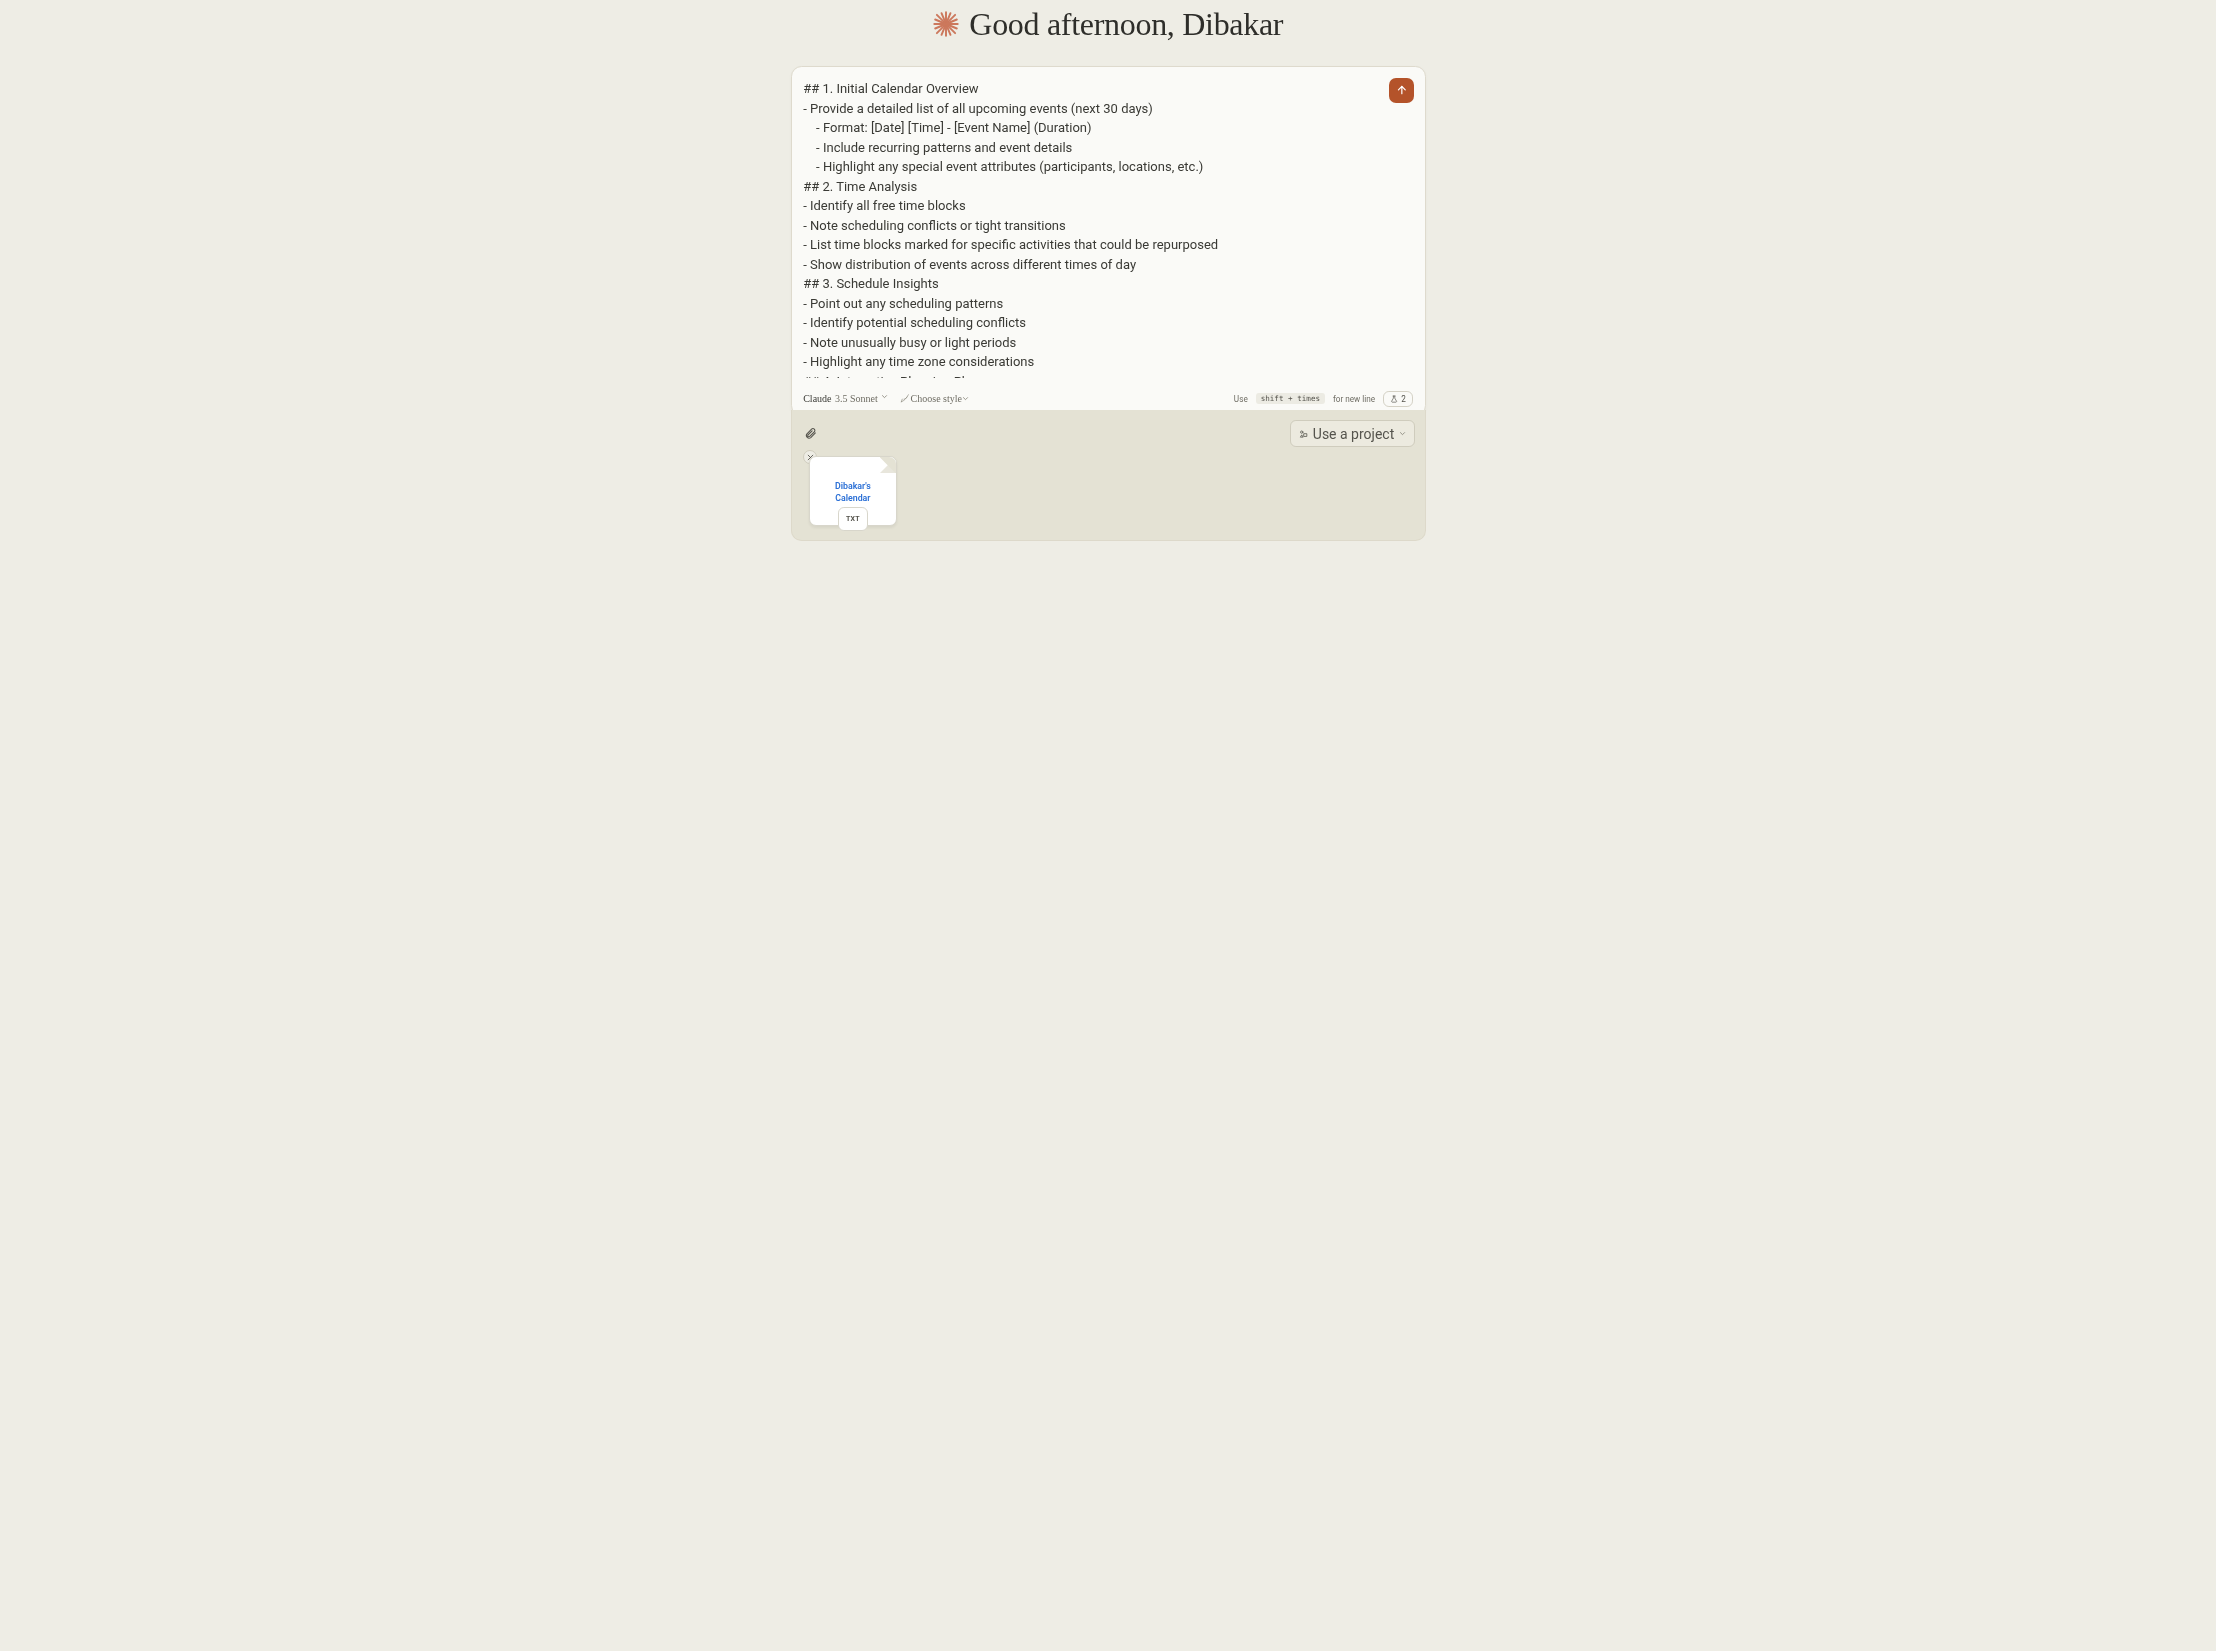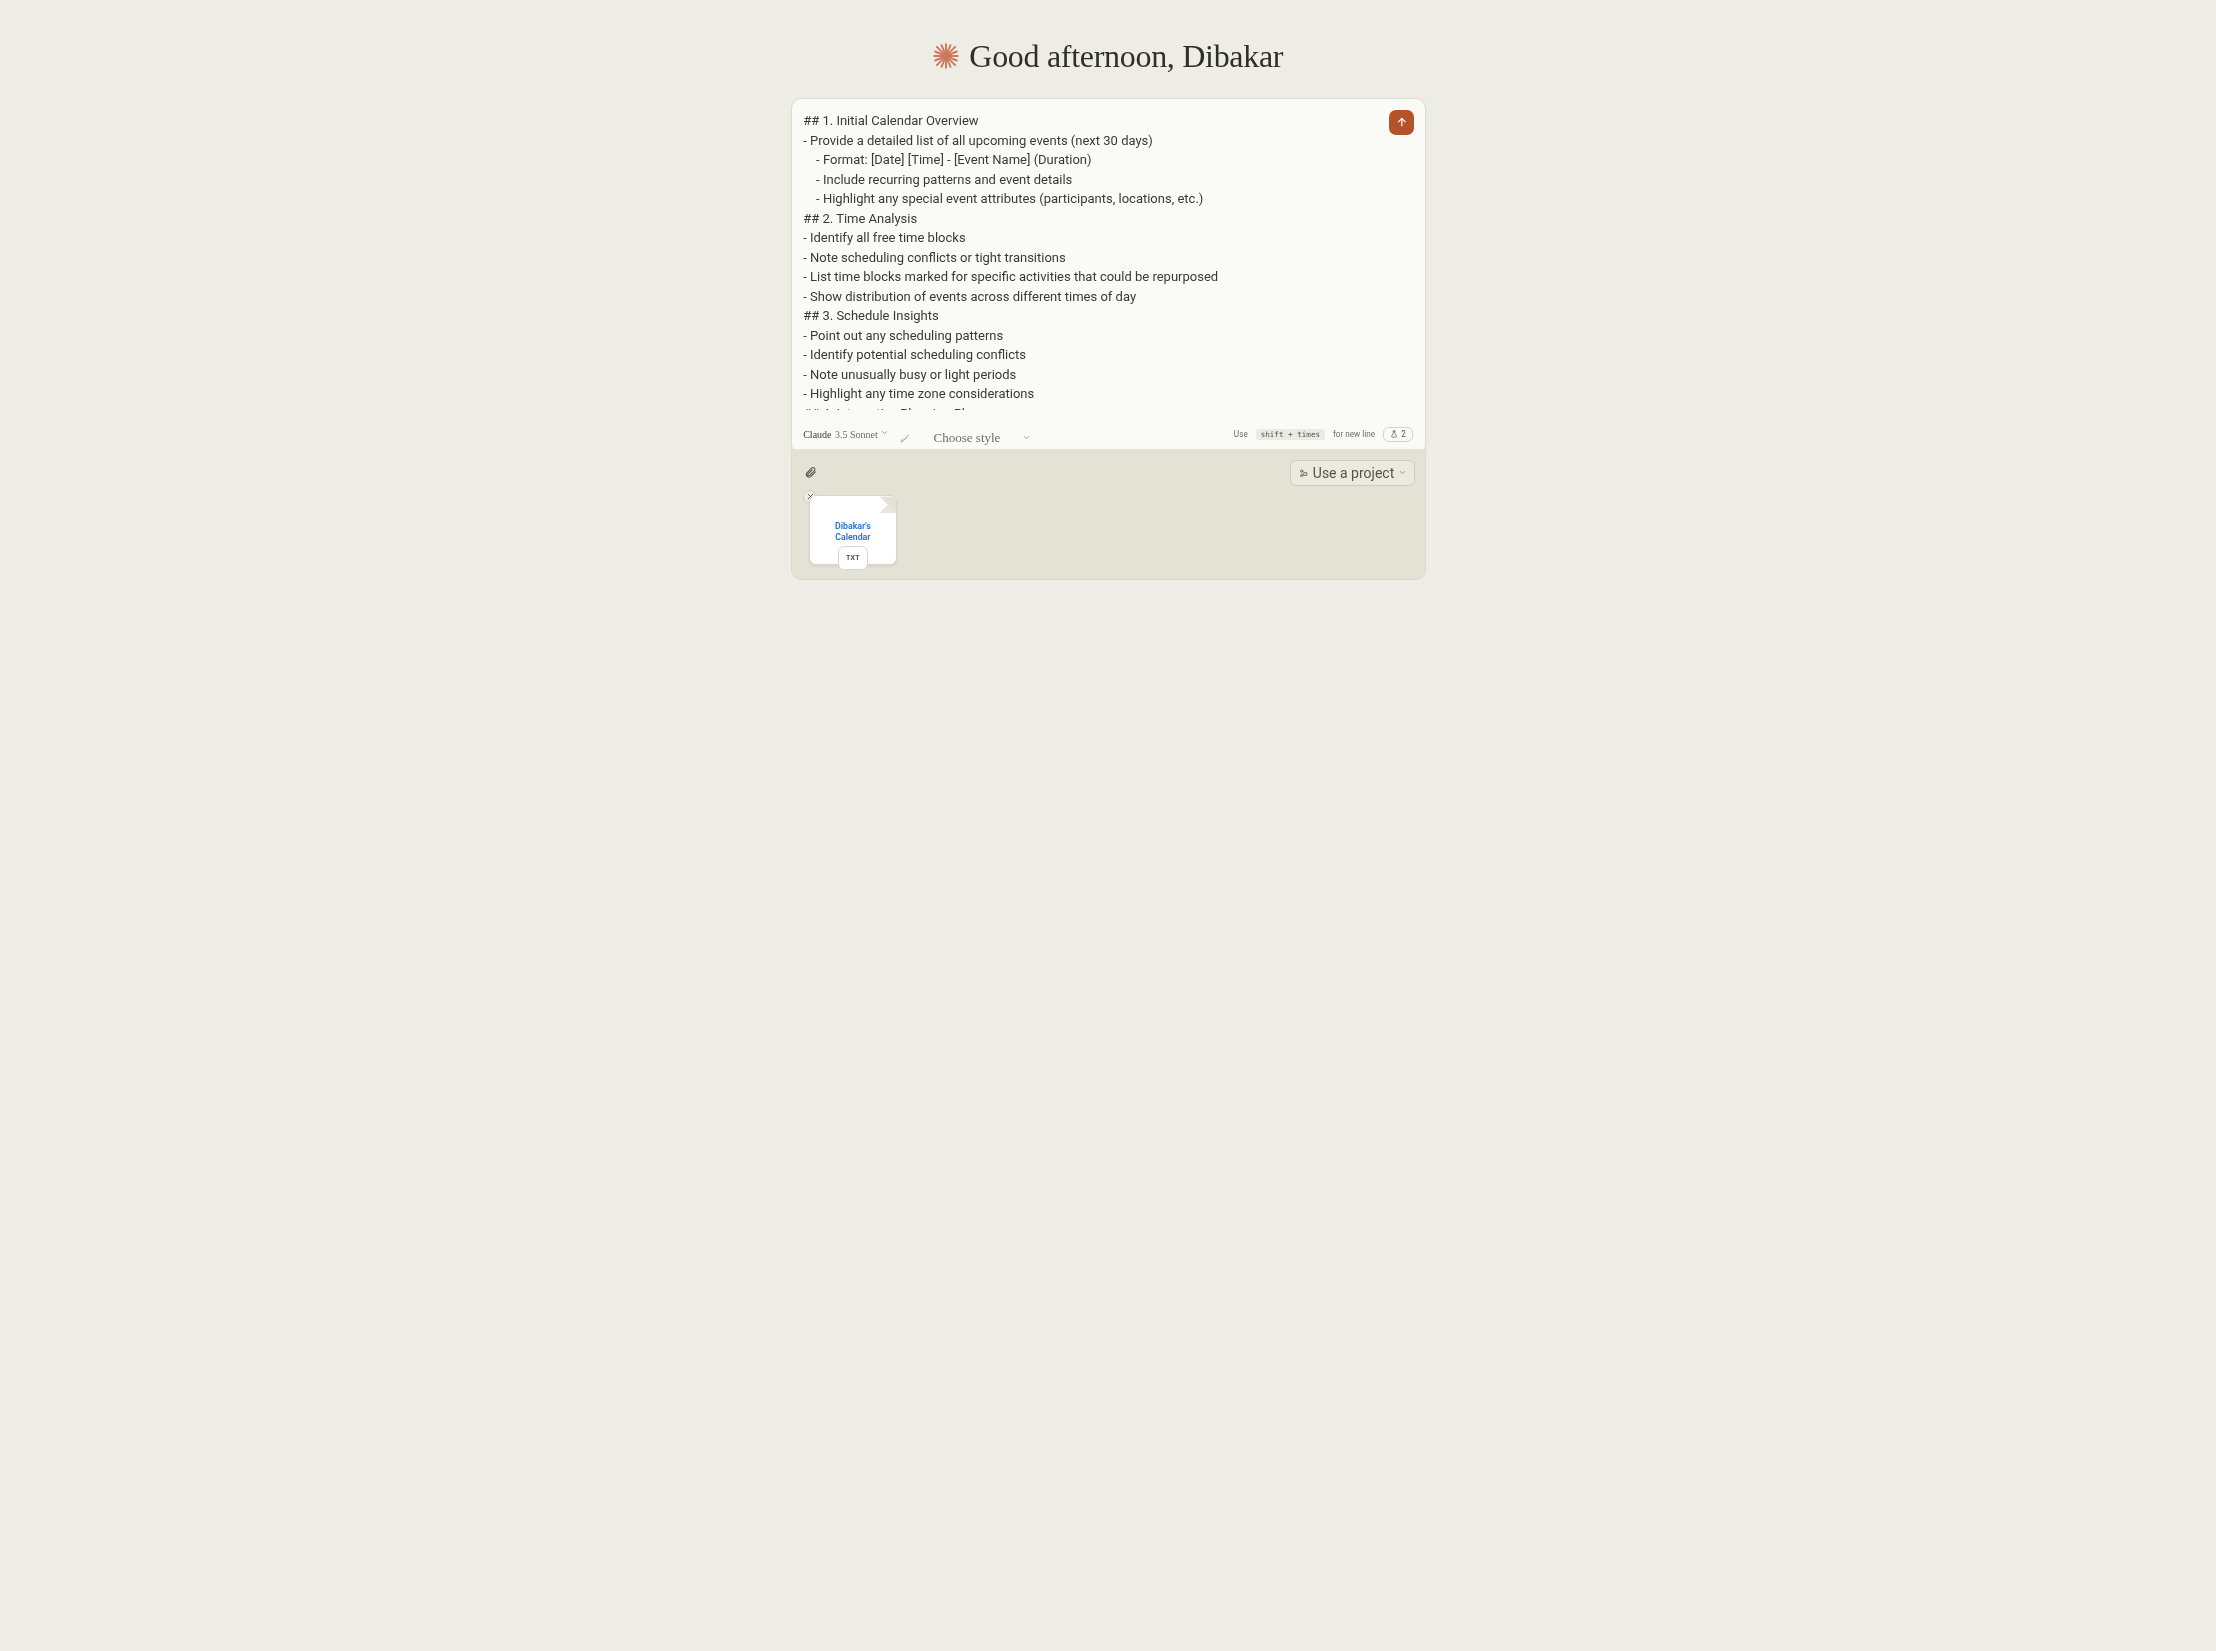--- a/index.html
+++ b/index.html
@@ -14,21 +14,20 @@
     width: 739px;
     margin: 0 auto;
     padding-top: 5.9px;
   }
   .greeting {
     display: flex;
     align-items: center;
     justify-content: center;
     gap: 10.6px;
     margin-bottom: 23.5px;
-    margin-top: 32px;
   }
   .greeting-text {
     font-family: Georgia, "Times New Roman", serif;
     font-size: 32px;
     font-weight: 400;
     color: #2e2e2a;
     letter-spacing: -0.3px;
   }
   .starburst {
     width: 26px;
@@ -102,26 +101,25 @@
     align-items: flex-start;
     gap: 3.5px;
     cursor: pointer;
     font-family: Georgia, "Times New Roman", serif;
   }
   .model-name { color: #3a3a35; font-size: 10px; }
   .model-version { color: #6f6d64; font-size: 10px; }
   .style-select {
     display: flex;
     align-items: center;
-    gap: 23px;
+    gap: 0;
     cursor: pointer;
     color: #6f6d64;
     font-family: Georgia, "Times New Roman", serif;
-    font-size: 13px;
-    margin-top: 7px;
+    font-size: 10px;
   }
   .chevron { width: 7px; height: 7px; }
 
   .footer-right {
     display: flex;
     align-items: center;
     gap: 8.2px;
     font-size: 8.2px;
     color: #6f6d64;
     justify-content: center;

